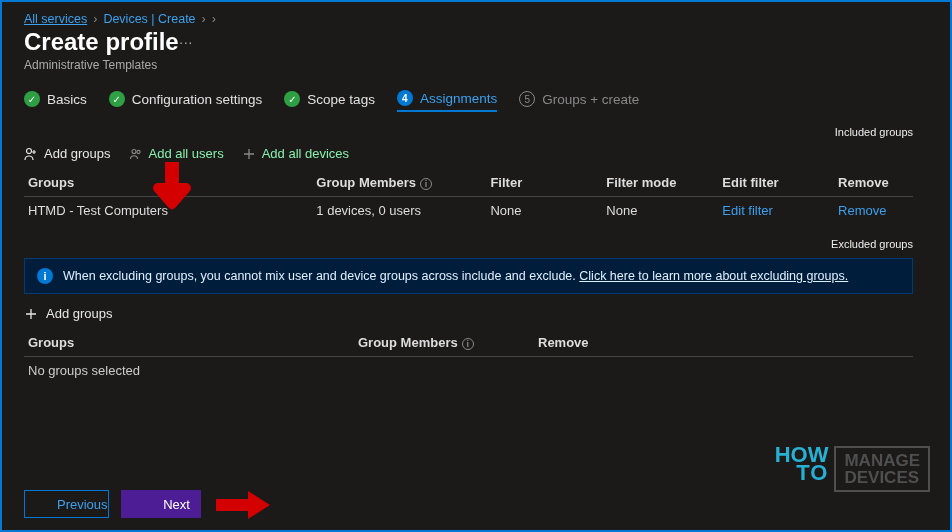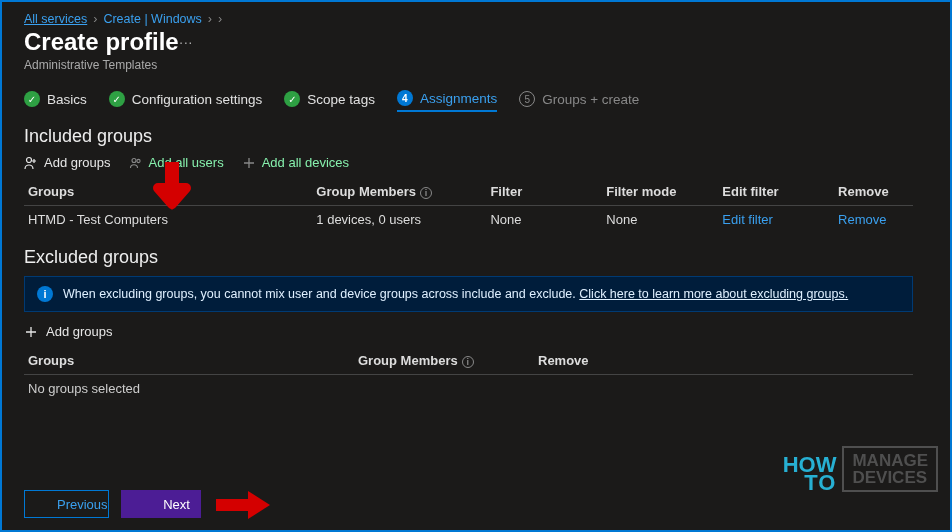--- a/index.html
+++ b/index.html
@@ -24,57 +24,57 @@
   .ellipsis { color: #aaa; font-size: 14px; cursor: pointer;}
   .subtitle { font-size: 12px; color: #aaa; margin-top: 2px; margin-bottom: 18px;}
   .tabs { display: flex; gap: 22px; align-items: center; border-bottom: none; margin-bottom: 14px;}
   .tab { display: flex; align-items:center; gap:7px; font-size: 13.5px; cursor:pointer; padding-bottom:4px;}
   .tab .circle { width:16px; height:16px; border-radius:50%; display:flex; align-items:center; justify-content:center; font-size:10px;}
   .tab .check { background:#2ea043; color:#fff; }
   .tab .num { background:#0078d4; color:#fff; font-weight:600;}
   .tab .gray { border:1.2px solid #888; color:#888; background:transparent; width:16px; height:16px;}
   .tab.active { color:#3aa0ef; border-bottom:2px solid #0078d4; }
   .tab.disabled { color:#888; }
-  .section-label { font-size: 18px; color:#eee; margin: 8px 0 8px 0;}
+  .section-label { font-size: 11px; color:#eee; margin: 8px 0 8px 0; text-align: right;}
   .toolbar { display:flex; gap:18px; align-items:center; font-size: 13px; margin-bottom: 8px;}
   .toolbar .item { display:flex; gap:6px; align-items:center; cursor:pointer; color:#e6e6e6;}
   .toolbar .item.disabled { color:#86efac; cursor:default;}
   .toolbar .icon { width:14px; height:14px; display:inline-flex; align-items:center; justify-content:center;}
   table { width:100%; border-collapse: collapse; font-size:13px;}
   th { text-align:left; font-weight:600; color:#ddd; padding:6px 4px; border-bottom:1px solid #444; font-size:13px;}
   td { padding:6px 4px; border-bottom:none; color:#ddd;}
   .link { color:#3aa0ef; cursor:pointer;}
   .excluded-banner { background:#001d3b; border:1px solid #003a73; padding:9px 12px; display:flex; gap:10px; align-items:center; font-size:12.5px; margin: 6px 0 12px 0; color:#dff0ff;}
   .info-icon { width:16px; height:16px; background:#0078d4; border-radius:50%; color:#fff; display:flex;align-items:center;justify-content:center; font-size:11px; font-weight:700;}
   .excluded-banner .underline { text-decoration: underline; cursor:pointer;}
   .add-groups-ex { display:flex; gap:8px; align-items:center; cursor:pointer; color:#e6e6e6; margin: 6px 0 8px 0;}
   .empty { color:#ccc; padding:6px 4px;}
   .footer { position:absolute; bottom:12px; left:22px; display:flex; gap:12px;}
   .btn { min-width:80px; height:28px; display:flex; align-items:center; justify-content:center; font-size:13px; cursor:pointer;padding-left:32px;}
   .btn.prev { border:1px solid #0078d4; color:#3aa0ef; background:transparent;}
   .btn.next { background:#4c1d95; color:#fff; }
-  .watermark { position:absolute; right:12px; bottom:38px; opacity:0.9; display:flex; align-items:flex-end; gap:6px; pointer-events:none;}
+  .watermark { position:absolute; right:20px; bottom:38px; opacity:0.9; display:flex; align-items:flex-start; gap:6px; pointer-events:none;}
   .watermark .how { font-family: Arial, sans-serif; font-weight:900; font-size:22px; line-height:18px; color:#29c1e8; text-align:right;}
   .watermark .how .to{ display:block; color:#29c1e8; font-size:22px; letter-spacing:1px;}
   .watermark .box { border:2px solid #555; padding:4px 8px; color:#555; font-weight:900; font-size:17px; line-height:17px;}
   .arrow-down { position:absolute; left:150px; top:158px; pointer-events:none;}
   .arrow-right { position:absolute; left:212px; bottom:8px; pointer-events:none;}
   svg { display:block; }
   .col-groups{width:300px;} .col-members{width:180px;} .col-filter{width:120px;} .col-mode{width:120px;} .col-edit{width:120px;} .col-remove{width:80px;}
   .q-icon { display:inline-flex; width:12px;height:12px; border:1px solid #888; border-radius:50%; color:#888; align-items:center;justify-content:center; font-size:9px; margin-left:4px;}
 </style>
 </head>
 <body>
 
 <div class="content">
 
   <div class="breadcrumb">
     <a class="first">All services</a>
     <span class="sep">›</span>
-    <a>Create | Windows</a>
+    <a>Devices | Create</a>
     <span class="sep">›</span>
     <span class="sep">›</span>
   </div>
 
   <div class="title-row">
     <h1>Create profile</h1>
     <span class="ellipsis">···</span>
   </div>
   <div class="subtitle">Administrative Templates</div>
 

